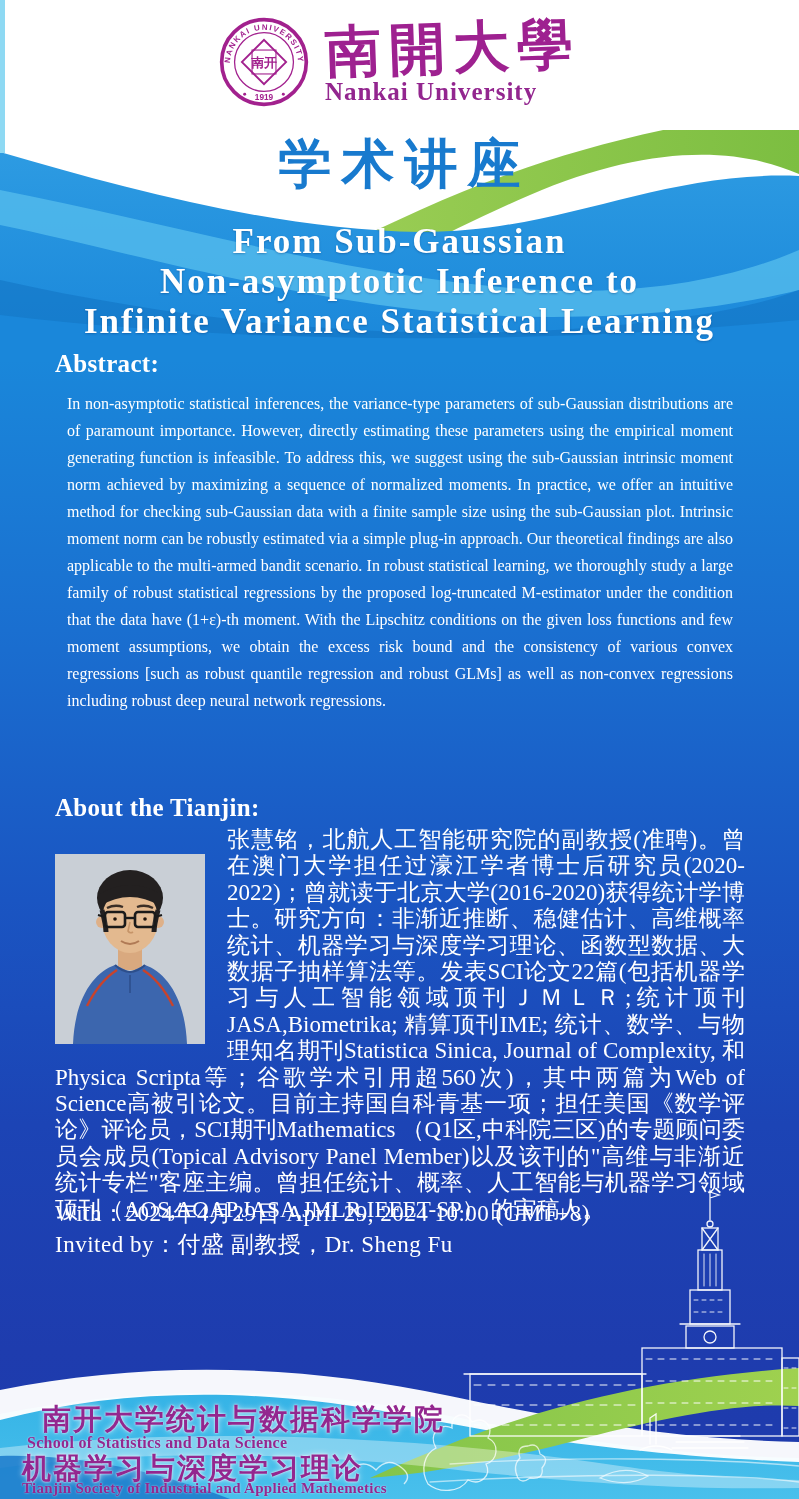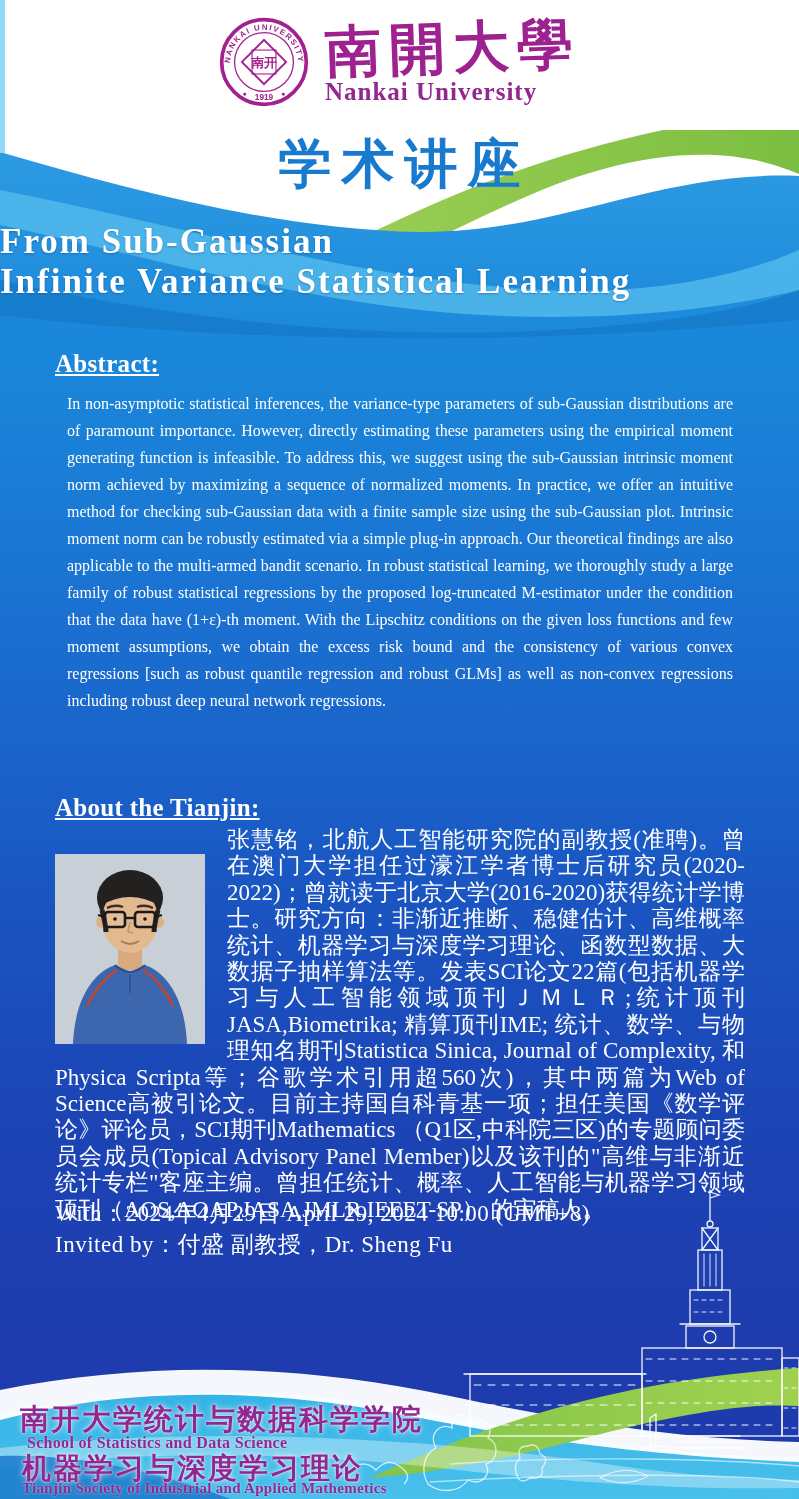--- a/index.html
+++ b/index.html
@@ -16,44 +16,44 @@
   .logo-right { display:flex; flex-direction:column; align-items:flex-start; }
   .calligraphy { font-size:56px; line-height:60px; font-weight:bold; color:#9e2190; letter-spacing:8px; transform:rotate(-2deg); font-family:"Liberation Serif","DejaVu Serif",serif; }
   .logo-en { font-size:25px; font-weight:bold; color:#93268f; letter-spacing:1px; margin-top:0px; }
 
   .banner { position:absolute; top:134px; left:0; width:100%; text-align:center; z-index:2;
     font-family:"Liberation Sans","DejaVu Sans",sans-serif; font-weight:900; font-size:53px; line-height:60px;
     color:#187ace; letter-spacing:10px; text-indent:10px; }
 
   .top-waves { position:absolute; top:130px; left:0; z-index:1; display:block; }
 
-  .main-title { position:absolute; top:222px; left:0; width:100%; z-index:2; 
+  .main-title { position:absolute; top:222px; left:0; width:100%; z-index:2; text-align:center;
     color:#ffffff; font-weight:bold; font-size:35px; line-height:40px; letter-spacing:2px;
     text-shadow:0 1px 2px rgba(0,50,110,.35); }
 
   .abstract { position:absolute; top:350px; left:55px; width:690px; color:#fff; z-index:2; }
-  .section-heading { font-size:25px; font-weight:bold; margin:0 0 5px 0; letter-spacing:.3px;text-decoration:underline; }
+  .section-heading { font-size:25px; font-weight:bold; margin:0 0 5px 0; letter-spacing:.3px; }
   .abstract-body { margin:12px; font-size:16px; line-height:27px; text-align:justify; }
 
   .speaker { position:absolute; top:794px; left:55px; width:690px; color:#fff; z-index:2; }
   .bio { font-size:23px; line-height:26.4px; text-align:justify; }
   .photo { float:left; width:150px; height:190px; margin:27px 22px 6px 0; }
   .photo svg { display:block; }
 
   .info { position:absolute; top:1198px; left:55px; width:710px; color:#fff; z-index:3; }
   .info-line { font-size:23px; line-height:31px; letter-spacing:.5px; white-space:nowrap; }
 
   .bottom-waves { position:absolute; top:1328px; left:0; z-index:1; display:block; }
   .building { position:absolute; top:1182px; left:410px; z-index:2; }
 
   .footer-org { position:absolute; z-index:4; color:#93278f; font-weight:bold; white-space:nowrap; }
   .org-zh { font-family:"Liberation Sans","DejaVu Sans",sans-serif; font-size:29px; letter-spacing:2px;
     text-shadow:0 0 2px #fff,0 0 6px rgba(255,255,255,.75); }
   .org-en { font-size:16px; letter-spacing:.3px; text-shadow:0 0 2px rgba(255,255,255,.7);text-align:center; }
-  #org1-zh { top:1400px; left:20px; }
+  #org1-zh { top:1400px; left:42px; }
   #org1-en { top:1434px; left:27px; }
   #org2-zh { top:1449px; left:22px; }
   #org2-en { top:1480px; left:22px; font-size:15px; }
 </style>
 </head>
 <body>
 
 <div class="poster">
 
   <div class="top-white"></div>
@@ -97,20 +97,21 @@
     </defs>
     <path d="M799,-22 C650,-5 530,30 420,80 C320,125 220,178 130,220 L235,220 C325,168 430,108 530,65 C640,18 730,14 799,44 Z" fill="url(#greenGrad)"></path>
     <path d="M0,22 C130,60 280,100 420,102 C560,103 660,40 799,46 L799,220 L0,220 Z" fill="url(#blueGrad)"></path>
     <path d="M0,60 C180,95 360,150 540,160 C640,165 730,150 799,120 L799,160 C700,185 560,195 420,180 C260,162 100,115 0,95 Z" fill="#54bcec" opacity="0.8"></path>
     <path d="M0,150 C200,195 420,215 620,195 C700,187 760,175 799,160 L799,220 L0,220 Z" fill="#0f6fc0" opacity="0.5"></path>
     <path d="M0,185 C250,215 550,215 799,190 L799,220 L0,220 Z" fill="#1a87da"></path>
   </svg>
 
   <div class="main-title">
     <div>From Sub-Gaussian</div>
+    <div>Non-asymptotic Inference to</div>
     <div>Infinite Variance Statistical Learning</div>
   </div>
 
   <section class="abstract">
     <h2 class="section-heading">Abstract:</h2>
     <p class="abstract-body">In non-asymptotic statistical inferences, the variance-type parameters of sub-Gaussian distributions are of paramount importance. However, directly estimating these parameters using the empirical moment generating function is infeasible. To address this, we suggest using the sub-Gaussian intrinsic moment norm achieved by maximizing a sequence of normalized moments. In practice, we offer an intuitive method for checking sub-Gaussian data with a finite sample size using the sub-Gaussian plot. Intrinsic moment norm can be robustly estimated via a simple plug-in approach. Our theoretical findings are also applicable to the multi-armed bandit scenario. In robust statistical learning, we thoroughly study a large family of robust statistical regressions by the proposed log-truncated M-estimator under the condition that the data have (1+ε)-th moment. With the Lipschitz conditions on the given loss functions and few moment assumptions, we obtain the excess risk bound and the consistency of various convex regressions [such as robust quantile regression and robust GLMs] as well as non-convex regressions including robust deep neural network regressions.</p>
   </section>
 
   <section class="speaker">
     <h2 class="section-heading">About the Tianjin:</h2>

